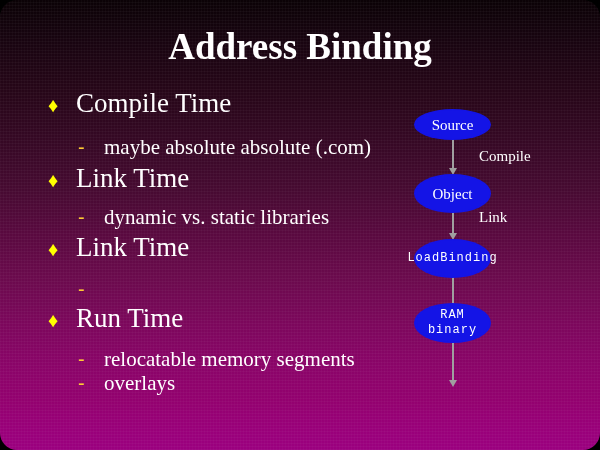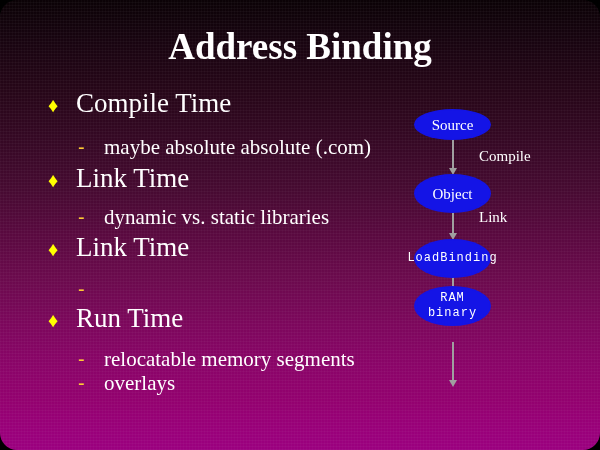--- a/index.html
+++ b/index.html
@@ -203,21 +203,21 @@
 
     <div class="node node-1line" style="left:10px; top:75px; width:75px; height:37px;">
       <span>Object</span>
     </div>
 
     <div class="node node-2line" style="left:10px; top:140px; width:75px; height:37px; flex-direction:row;">
       <span>Load</span>
       <span>Binding</span>
     </div>
 
-    <div class="node node-2line" style="left:10px; top:187px; width:75px; height:38px; flex-direction:column;">
+    <div class="node node-2line" style="left:10px; top:204px; width:75px; height:38px; flex-direction:column;">
       <span>RAM</span>
       <span>binary</span>
     </div>
 
     <div class="edge-label" style="left:74px; top:48px;">Compile</div>
     <div class="edge-label" style="left:74px; top:109px;">Link</div>
 
   </div>
 
 </div>

